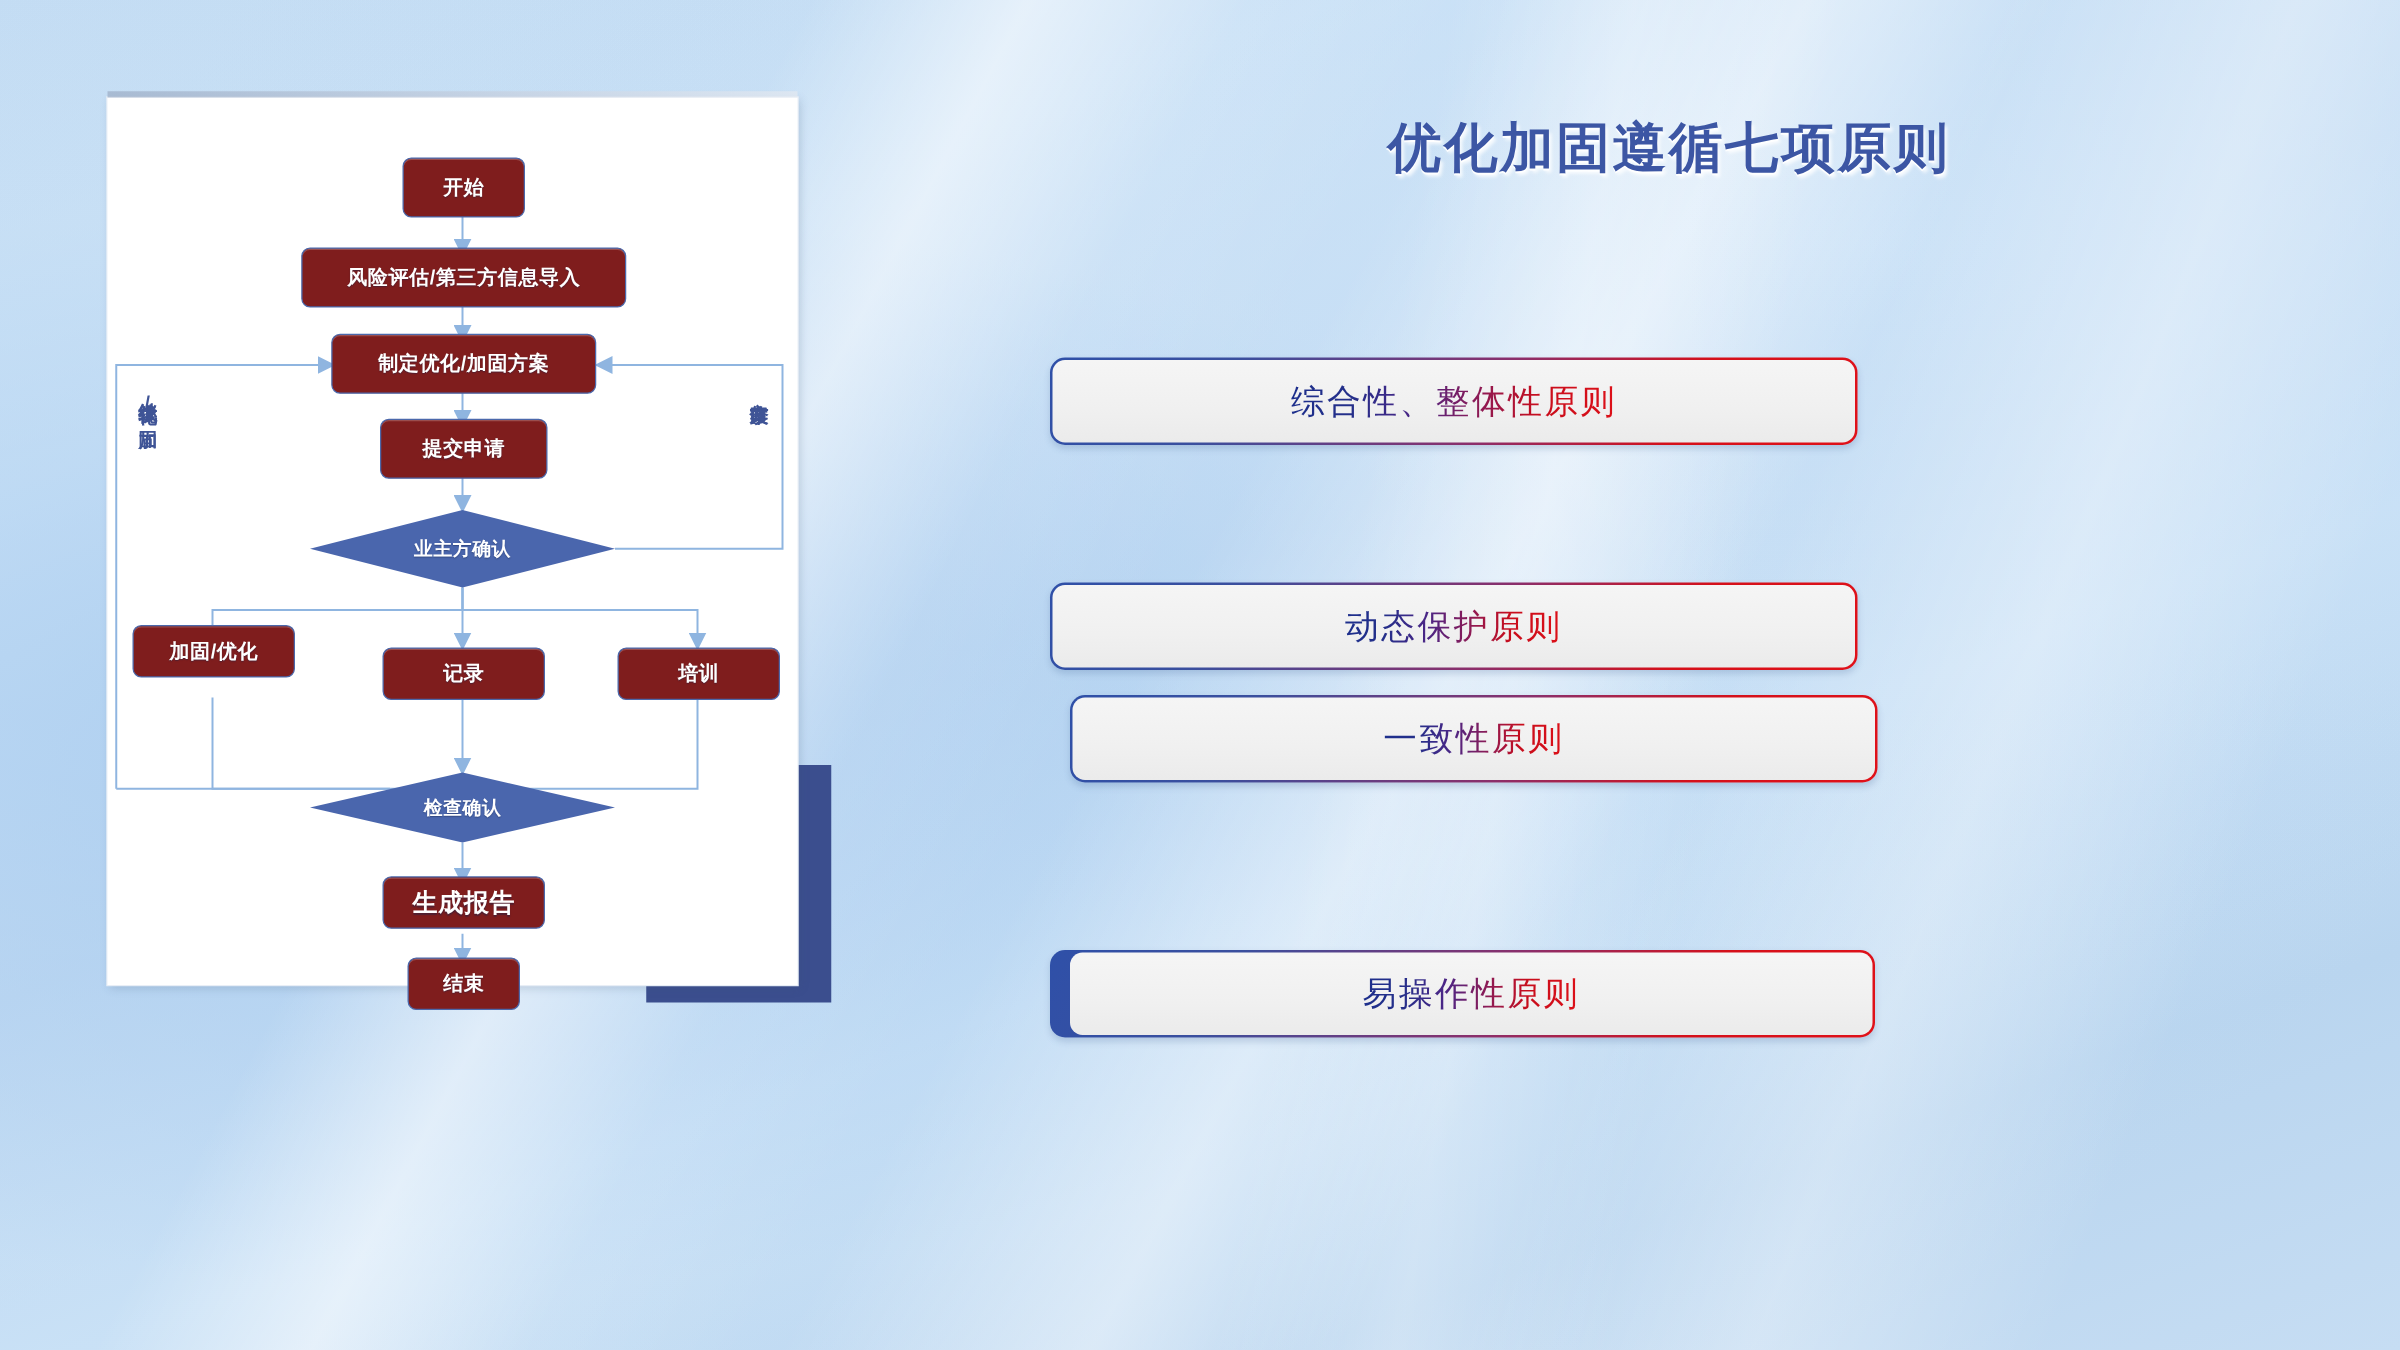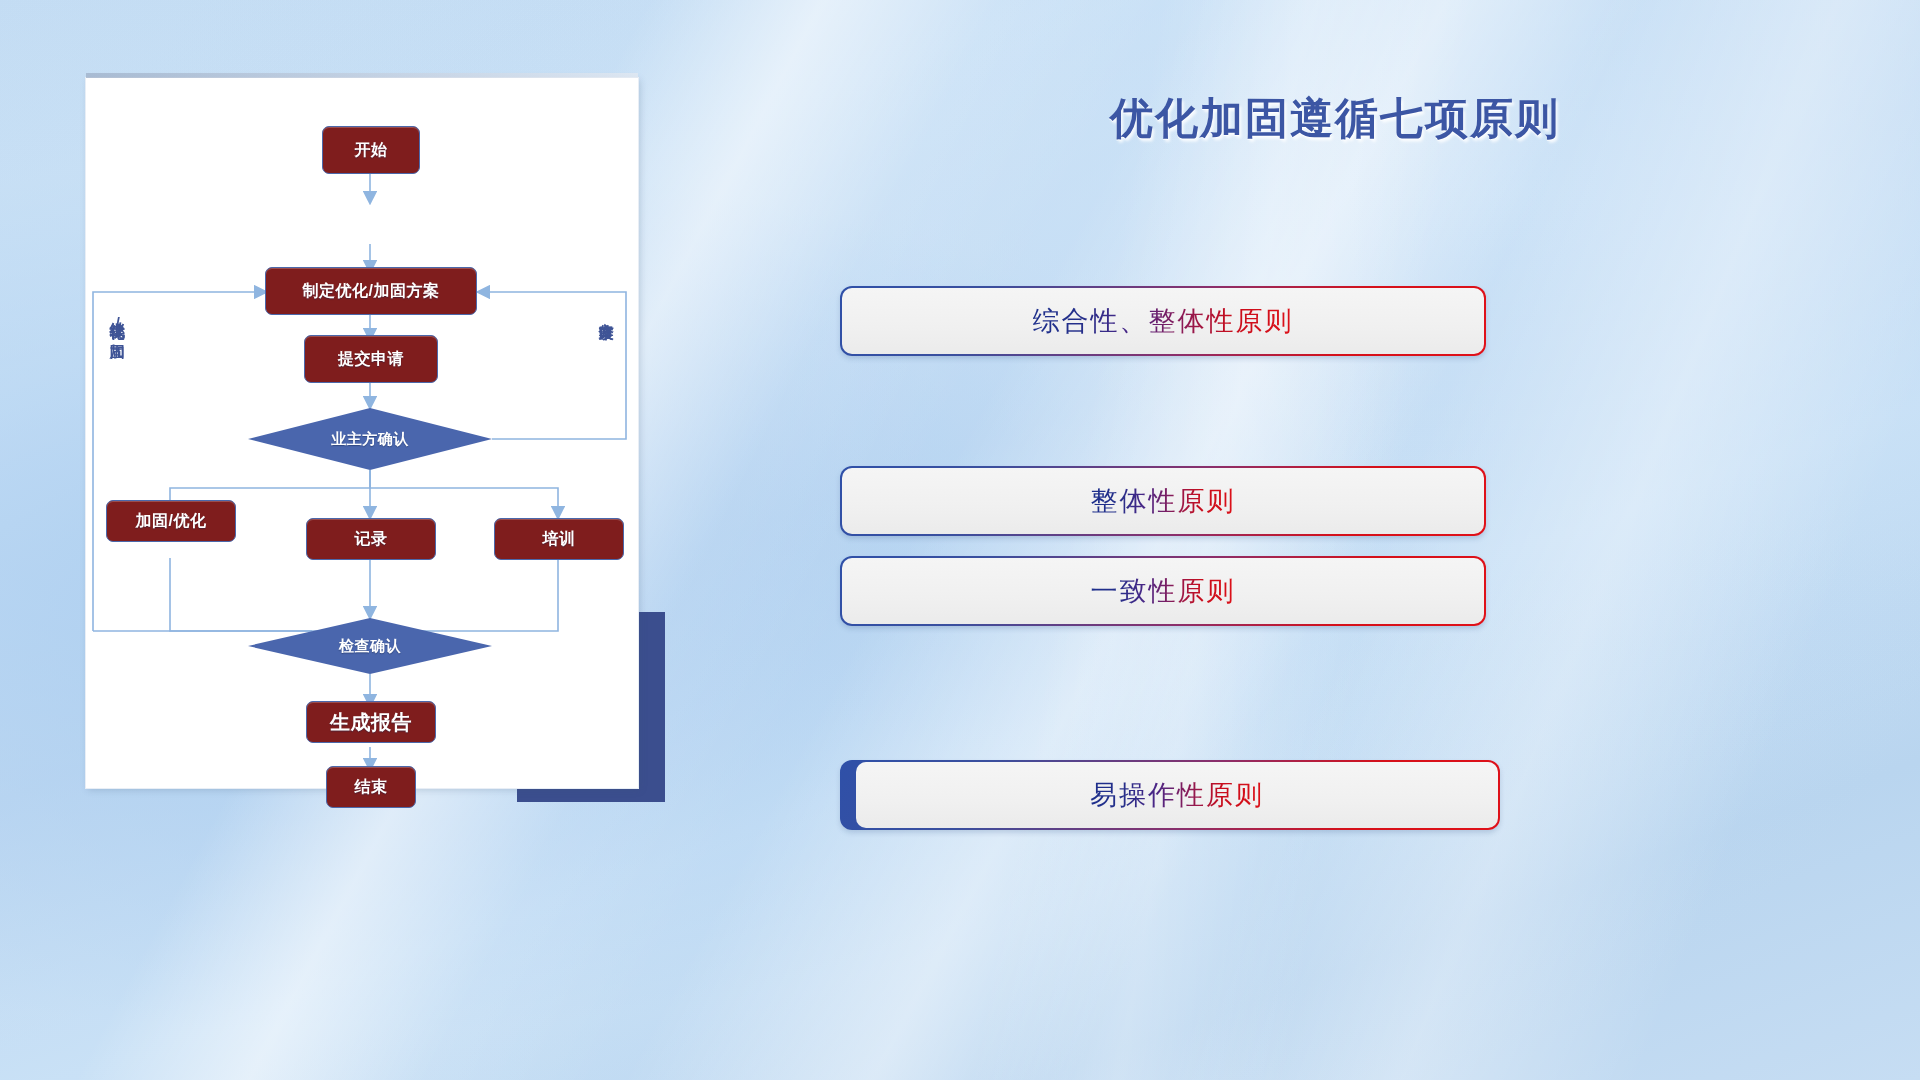--- a/index.html
+++ b/index.html
@@ -110,20 +110,23 @@
     </g>
 
     <polygon points="284,330 406,361 284,392 162,361" fill="#4a66ad"></polygon>
     <polygon points="284,540 406,568 284,596 162,568" fill="#4a66ad"></polygon>
   </svg>
 
   <div class="node box" style="left:236px;top:48px;width:96px;height:46px;font-size:16px;">
     <span>开始</span>
   </div>
 
+  <div class="node box" style="left:155px;top:120px;width:258px;height:46px;font-size:16px;">
+    <span>风险评估/第三方信息导入</span>
+  </div>
 
   <div class="node box" style="left:179px;top:189px;width:210px;height:46px;font-size:16px;">
     <span>制定优化/加固方案</span>
   </div>
 
   <div class="node box" style="left:218px;top:257px;width:132px;height:46px;font-size:16px;">
     <span>提交申请</span>
   </div>
 
   <div class="node diamond" style="left:162px;top:330px;width:244px;height:62px;font-size:15px;">
@@ -166,25 +169,25 @@
 
   <div class="card-wrap" style="top:286px;">
     <div class="card-inner">
       <span class="card-text">综合性、整体性原则</span>
     </div>
   </div>
 
 
   <div class="card-wrap" style="top:466px;">
     <div class="card-inner">
-      <span class="card-text">整体性原则</span>
+      <span class="card-text">动态保护原则</span>
     </div>
   </div>
 
-  <div class="card-wrap" style="top:556px;">
+  <div class="card-wrap" style="top:556px;margin-left:16px;">
     <div class="card-inner">
       <span class="card-text">一致性原则</span>
     </div>
   </div>
 
 
   <div class="card-wrap" style="top:760px;padding-left:16px;">
     <div class="card-inner">
       <span class="card-text">易操作性原则</span>
     </div>

